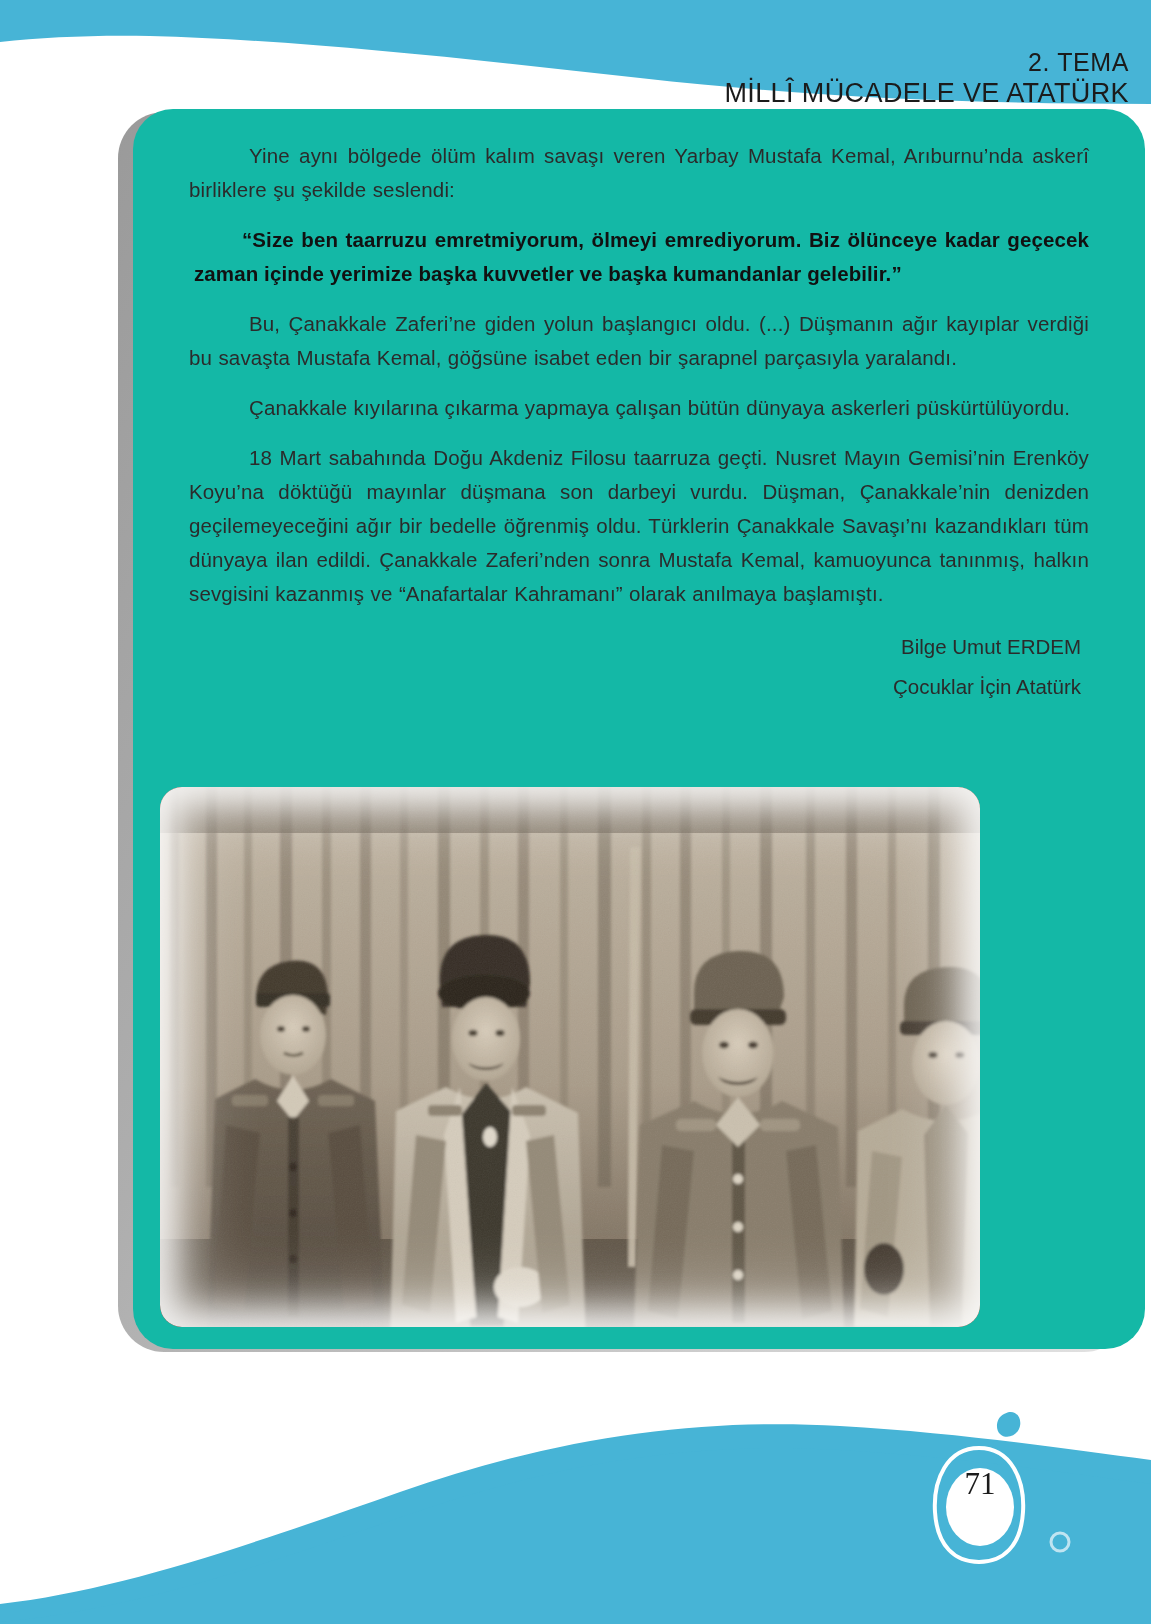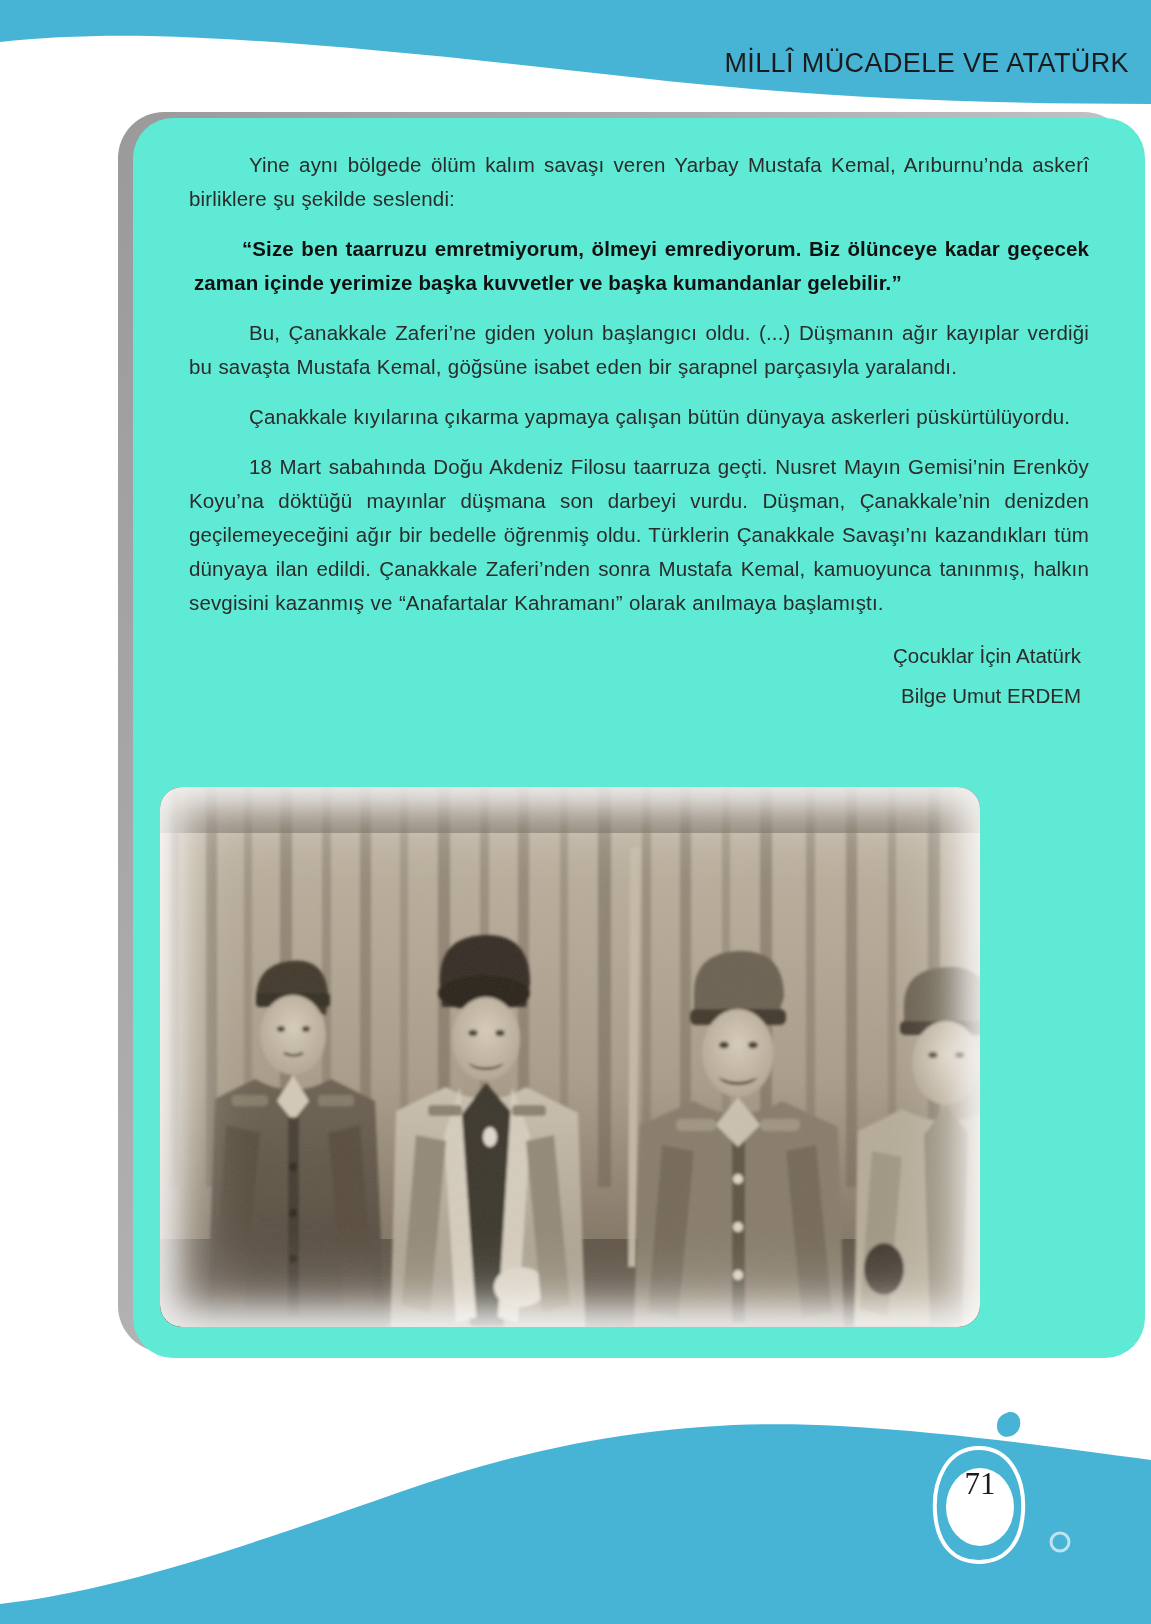--- a/index.html
+++ b/index.html
@@ -52,25 +52,25 @@
     top: 112px;
     width: 1012px;
     height: 1240px;
     border-radius: 46px;
     background: linear-gradient(118deg, #9a9a9a 0%, #aeaeae 35%, #c9c9c9 70%, #e2e2e2 100%);
     z-index: 2;
   }
   .card {
     position: absolute;
     left: 133px;
-    top: 118px;
+    top: 109px;
     width: 1012px;
     height: 1240px;
     border-radius: 40px;
-    background: #5eead4;
+    background: #14b8a6;
     z-index: 3;
     overflow: hidden;
   }
   .card-inner {
     padding: 30px 56px 0 56px;
   }
 
   
   .body-text {
     font-size: 20.5px;
@@ -173,20 +173,21 @@
 </head>
 <body>
 
 <div class="page">
 
   <svg class="header-wave" viewBox="0 0 1151 130" preserveAspectRatio="none">
     <path d="M0,0 L1151,0 L1151,104 C980,104 820,98 640,78 C470,59 300,40 150,36 C95,35 45,37 0,42 Z" fill="#47B4D6"></path>
   </svg>
 
   <div class="header-text">
+    <span class="header-tema">2. TEMA</span>
     <span class="header-title">MİLLÎ MÜCADELE VE ATATÜRK</span>
   </div>
 
   <div class="card-shadow"></div>
 
   <div class="card">
     <div class="card-inner">
 
       <p class="body-text indent">Yine aynı bölgede ölüm kalım savaşı veren Yarbay Mustafa Kemal, Arıburnu’nda askerî birliklere şu şekilde seslendi:</p>
 
@@ -196,22 +197,22 @@
 
       <div class="spacer-sm"></div>
 
       <p class="body-text indent">Çanakkale kıyılarına çıkarma yapmaya çalışan bütün dünyaya askerleri püskürtülüyordu.</p>
 
       <div class="spacer-sm"></div>
 
       <p class="body-text indent">18 Mart sabahında Doğu Akdeniz Filosu taarruza geçti. Nusret Mayın Gemisi’nin Erenköy Koyu’na döktüğü mayınlar düşmana son darbeyi vurdu. Düşman, Çanakkale’nin denizden geçilemeyeceğini ağır bir bedelle öğrenmiş oldu. Türklerin Çanakkale Savaşı’nı kazandıkları tüm dünyaya ilan edildi. Çanakkale Zaferi’nden sonra Mustafa Kemal, kamuoyunca tanınmış, halkın sevgisini kazanmış ve “Anafartalar Kahramanı” olarak anılmaya başlamıştı.</p>
 
       <div class="attribution">
+        <div>Bilge Umut ERDEM</div>
         <div>Çocuklar İçin Atatürk</div>
-        <div>Bilge Umut ERDEM</div>
       </div>
 
     </div>
   </div>
 
   <div class="photo-wrap">
     <div class="photo">
       <svg class="photo-canvas" viewBox="0 0 820 540" preserveAspectRatio="none">
         <defs>
           <linearGradient id="wallGrad" x1="0" y1="0" x2="0" y2="1">

